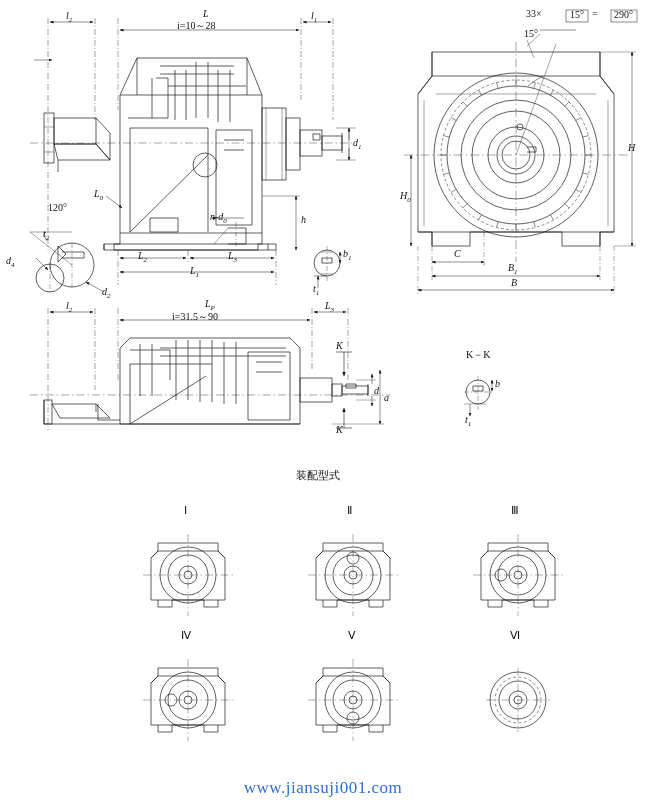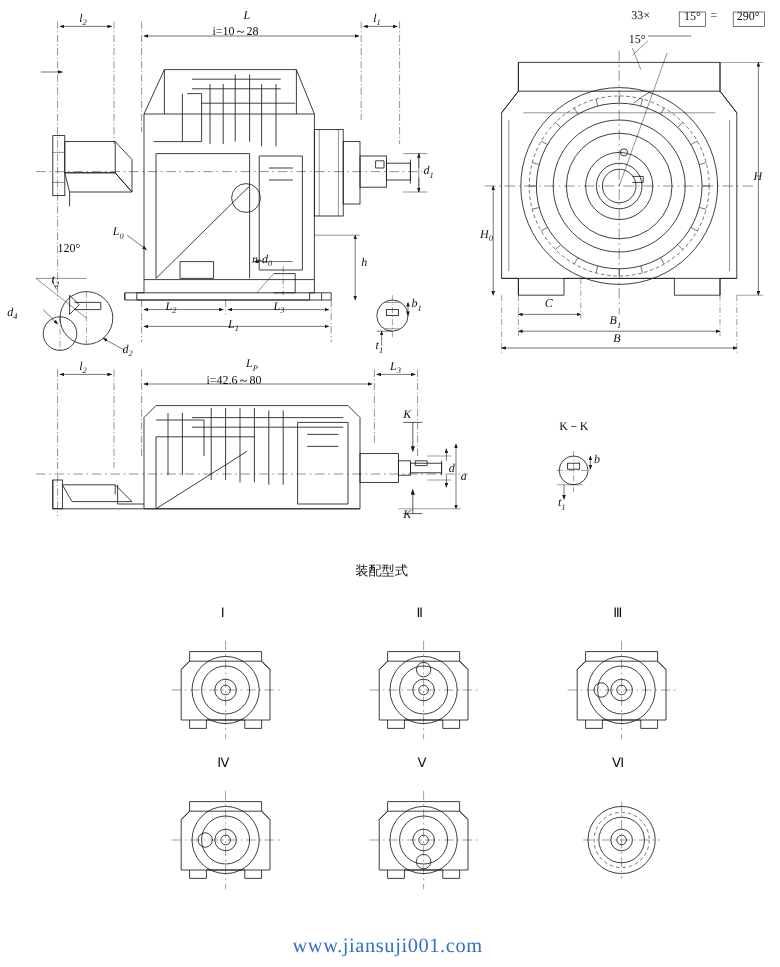--- a/index.html
+++ b/index.html
@@ -390,21 +390,21 @@
 <div class="lbl" style="left:614px;top:9px;">290°</div>
 <div class="lbl" style="left:524px;top:28px;">15°</div>
 <div class="lbl it" style="left:628px;top:142px;">H</div>
 <div class="lbl it" style="left:400px;top:190px;">H<span class="sub">0</span></div>
 <div class="lbl it" style="left:454px;top:248px;">C</div>
 <div class="lbl it" style="left:508px;top:262px;">B<span class="sub">1</span></div>
 <div class="lbl it" style="left:511px;top:277px;">B</div>
 
 <div class="lbl it" style="left:66px;top:300px;">l<span class="sub">2</span></div>
 <div class="lbl it" style="left:205px;top:298px;">L<span class="sub">P</span></div>
-<div class="lbl" style="left:172px;top:310px;">i=42.6～80</div>
+<div class="lbl" style="left:172px;top:310px;">i=31.5～90</div>
 <div class="lbl it" style="left:325px;top:300px;">L<span class="sub">3</span></div>
 <div class="lbl it" style="left:336px;top:340px;">K</div>
 <div class="lbl it" style="left:336px;top:424px;">K</div>
 <div class="lbl it" style="left:374px;top:385px;">d</div>
 <div class="lbl it" style="left:384px;top:392px;">a</div>
 
 <div class="lbl" style="left:466px;top:348px;">K－K</div>
 <div class="lbl it" style="left:495px;top:378px;">b</div>
 <div class="lbl it" style="left:465px;top:414px;">t<span class="sub">1</span></div>
 

